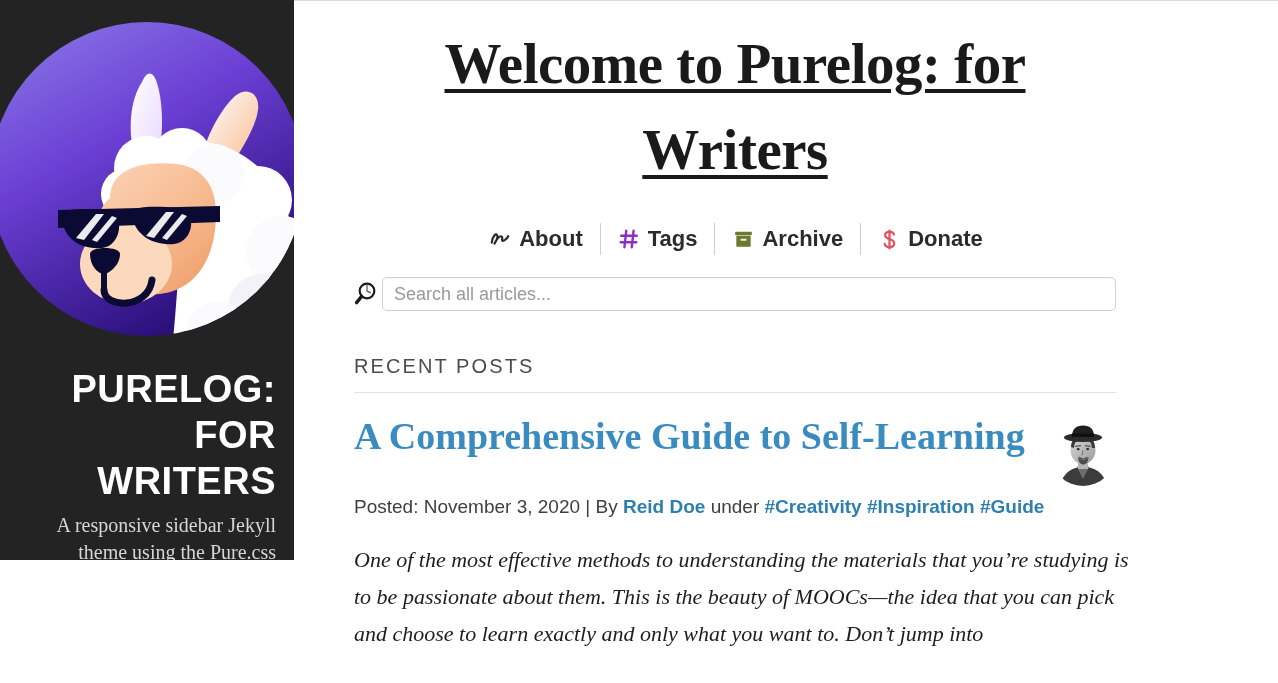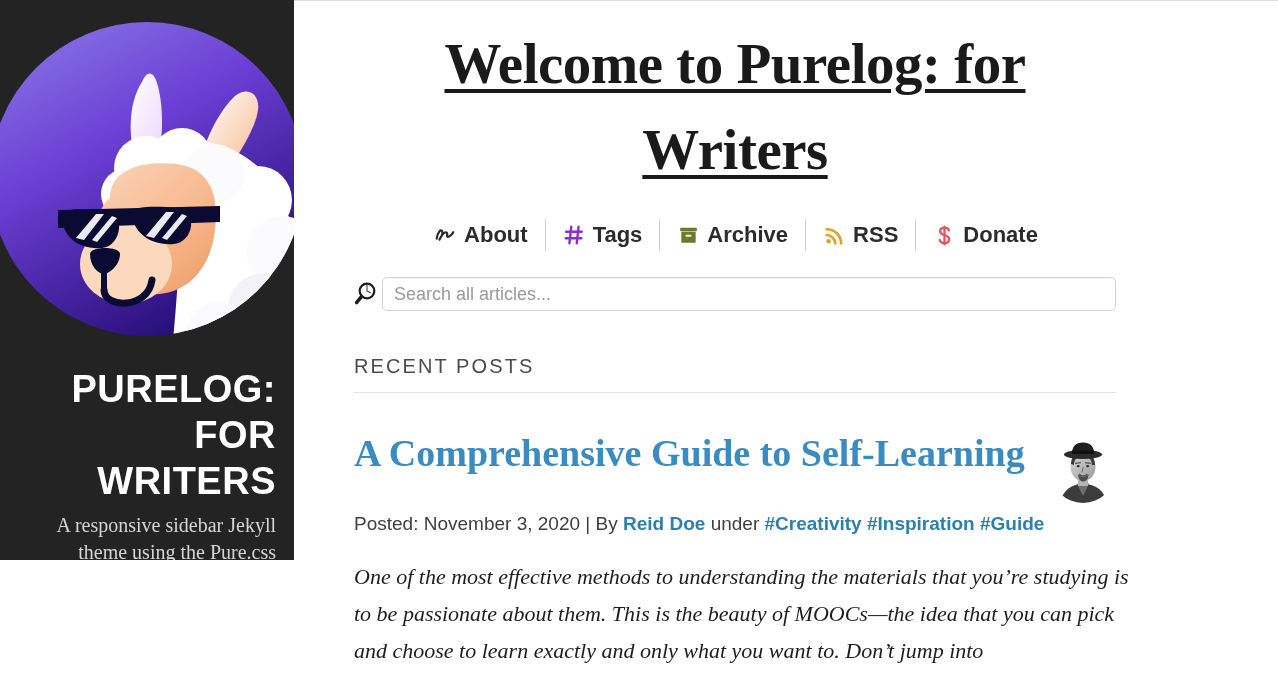--- a/index.html
+++ b/index.html
@@ -114,21 +114,21 @@
     color: #1a1a1a;
     text-decoration: underline;
     text-decoration-thickness: 4px;
     text-underline-offset: 6px;
     letter-spacing: -0.5px;
   }
 
   
   .nav {
     display: flex;
-    align-items: center;
+    align-items: flex-end;
     justify-content: center;
     margin-top: 22px;
     height: 40px;
   }
   .nav-item {
     display: flex;
     align-items: center;
     gap: 8px;
     padding: 0 17px;
     height: 32px;
@@ -173,21 +173,21 @@
     font-size: 20px;
     letter-spacing: 2.1px;
     color: #4b4b4b;
     font-weight: 400;
     padding-bottom: 14px;
     border-bottom: 1px solid #e2e2e2;
     width: 762px;
   }
 
   
-  .post { margin-top: 37px; position: relative; width: 762px; }
+  .post { margin-top: 20px; position: relative; width: 762px; }
 
   .post-head { display: flex; align-items: flex-start; }
   .post-title {
     font-family: "Liberation Serif", serif;
     font-size: 38px;
     line-height: 46px;
     font-weight: 700;
     color: #3a8bbf;
     flex: 1;
     padding-right: 24px;
@@ -336,30 +336,20 @@
           <span class="nav-icon">
             <svg viewBox="0 0 24 24" width="21" height="21">
               <rect x="2.5" y="3" width="19" height="4.2" rx="0.8" fill="#6b7a2e"></rect>
               <rect x="3.8" y="7.8" width="16.4" height="12.4" rx="0.8" fill="#6b7a2e"></rect>
               <rect x="8.8" y="11" width="6.4" height="2.4" rx="0.6" fill="#f2f0e0"></rect>
             </svg>
           </span>
           <span>Archive</span>
         </a>
 
-        <a class="nav-item">
-          <span class="nav-icon">
-            <svg viewBox="0 0 24 24" width="21" height="21">
-              <circle cx="5.2" cy="18.6" r="2.5" fill="#e0a12b"></circle>
-              <path d="M3 11.5 A10 10 0 0 1 12.8 21" stroke="#e0a12b" stroke-width="3" fill="none" stroke-linecap="round"></path>
-              <path d="M3 4.8 A16.5 16.5 0 0 1 19.6 21" stroke="#e0a12b" stroke-width="3" fill="none" stroke-linecap="round"></path>
-            </svg>
-          </span>
-          <span>RSS</span>
-        </a>
 
         <a class="nav-item">
           <span class="nav-icon">
             <svg viewBox="0 0 24 24" width="21" height="21">
               <path d="M12 1.8 L12 22.2" stroke="#e05562" stroke-width="2.6" stroke-linecap="round"></path>
               <path d="M17 6.4 C17 4.3 14.8 3.2 12 3.2 C9.2 3.2 7 4.5 7 7 C7 9.6 9.6 10.6 12 11.4 C14.8 12.3 17.4 13.3 17.4 16.2 C17.4 19 15 20.6 12 20.6 C9 20.6 6.6 19.3 6.6 17" stroke="#e05562" stroke-width="2.6" fill="none" stroke-linecap="round"></path>
             </svg>
           </span>
           <span>Donate</span>
         </a>

